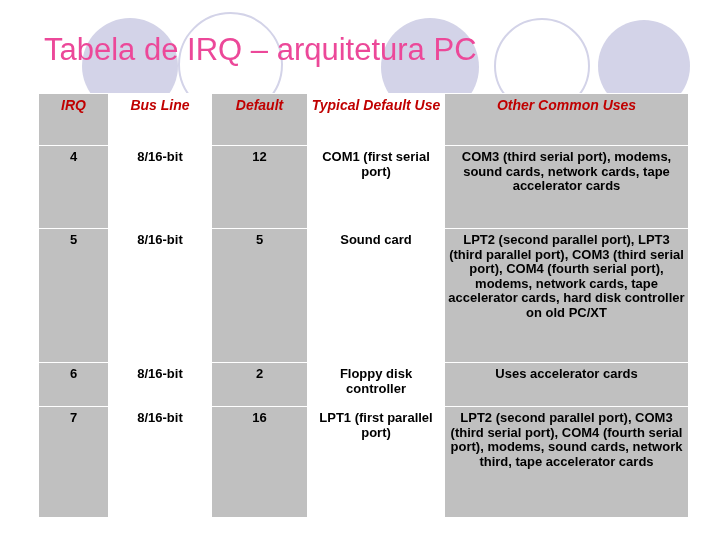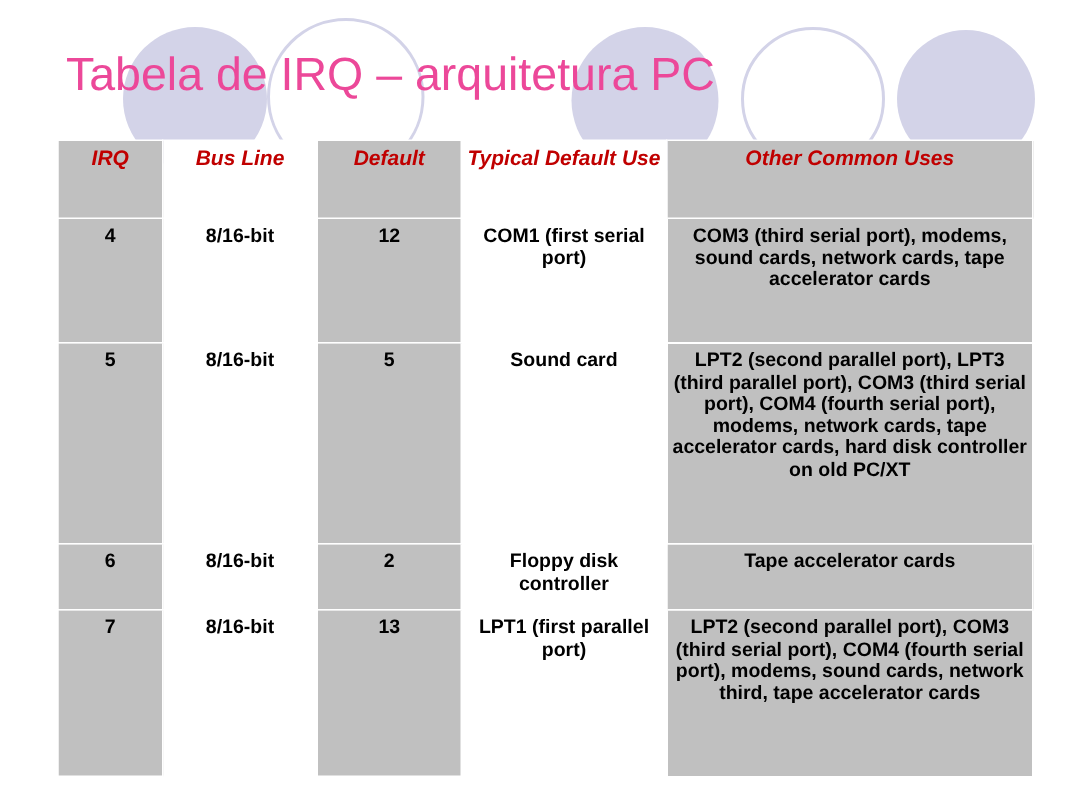--- a/index.html
+++ b/index.html
@@ -160,26 +160,26 @@
         <td class="bg-gray">5</td>
         <td class="bg-white">Sound card</td>
         <td class="bg-gray overflowing">LPT2 (second parallel port), LPT3 (third parallel port), COM3 (third serial port), COM4 (fourth serial port), modems, network cards, tape accelerator cards, hard disk controller on old PC/XT</td>
       </tr>
 
       <tr class="row-h-6">
         <td class="bg-gray">6</td>
         <td class="bg-white">8/16-bit</td>
         <td class="bg-gray">2</td>
         <td class="bg-white">Floppy disk controller</td>
-        <td class="bg-gray">Tape accelerator cards</td>
+        <td class="bg-gray">Uses accelerator cards</td>
       </tr>
 
       <tr class="row-h-7">
         <td class="bg-gray">7</td>
         <td class="bg-white">8/16-bit</td>
-        <td class="bg-gray">13</td>
+        <td class="bg-gray">16</td>
         <td class="bg-white">LPT1 (first parallel port)</td>
         <td class="bg-gray overflowing">LPT2 (second parallel port), COM3 (third serial port), COM4 (fourth serial port), modems, sound cards, network third, tape accelerator cards</td>
       </tr>
 
     </tbody>
   </table>
 </div>
 
 </body></html>

